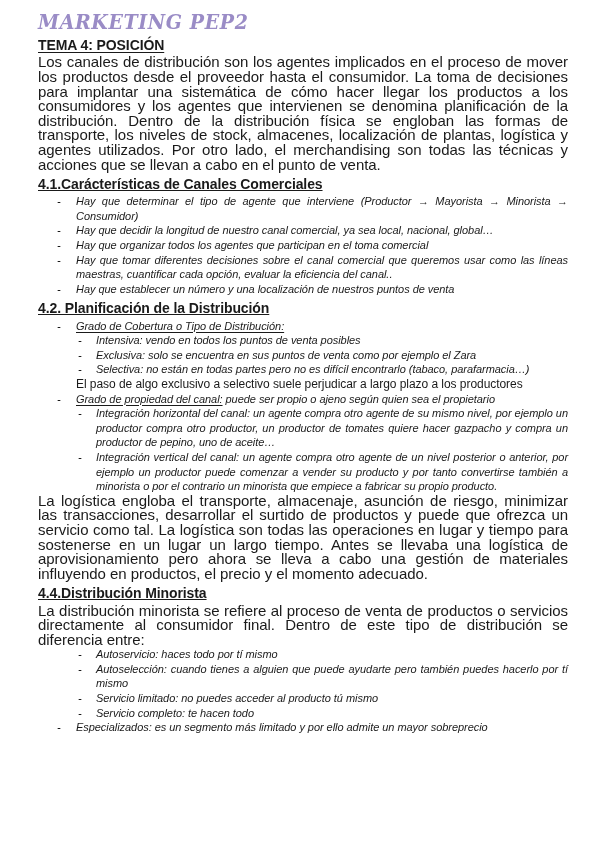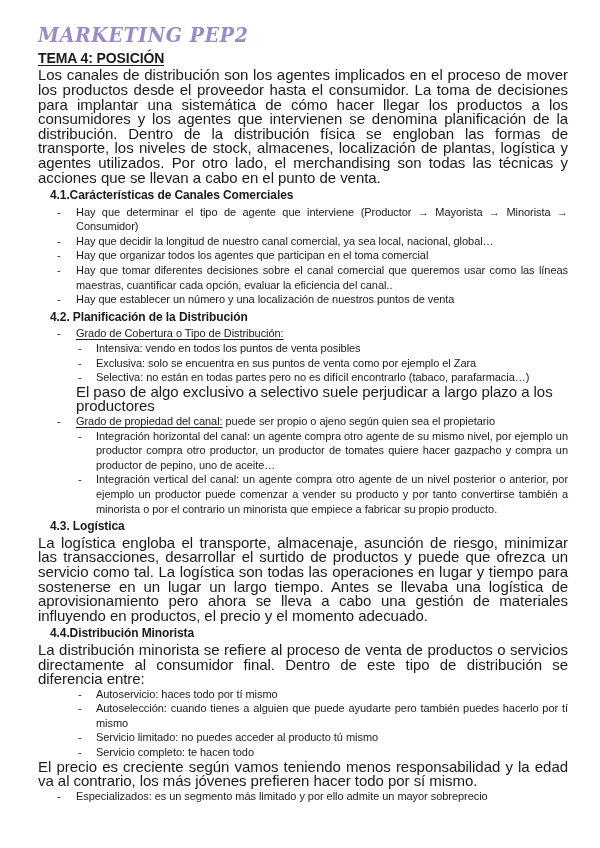--- a/index.html
+++ b/index.html
@@ -14,21 +14,21 @@
     font-family: "Liberation Sans", sans-serif;
     color: #1a1a1a;
     overflow: hidden;
   }
   .page {
     position: relative;
     width: 600px;
     height: 848px;
     background: #ffffff;
     box-sizing: border-box;
-    padding: 24px 32px 0 38px;
+    padding: 11px 32px 0 38px;
   }
   .doc-title {
     font-family: "DejaVu Serif", "Liberation Serif", serif;
     font-style: italic;
     font-weight: 700;
     font-size: 19px;
     letter-spacing: 0.6px;
     color: #9a8cc6;
     line-height: 1.15;
     margin: 0 0 4px 0;
@@ -40,26 +40,27 @@
     font-size: 14px;
     font-weight: 700;
     margin: 0 0 1px 0;
     padding: 0;
     line-height: 1.25;
     text-decoration: underline;
     text-underline-offset: 1.5px;
     letter-spacing: -0.1px;
   }
   h2.subsection-title {
-    font-size: 12px;
+    font-size: 14px;
     font-weight: 700;
-    margin: 3px 0 1px 12px;
+    margin: 3px 0 1px 0;
     padding: 0;
     line-height: 1.3;
     letter-spacing: -0.1px;
+    text-decoration: underline;
   }
   p.body-text {
     font-size: 15px;
     line-height: 14.6px;
     margin: 0;
     padding: 0;
     text-align: justify;
     letter-spacing: -0.05px;
   }
   ul.bullets {
@@ -68,35 +69,36 @@
     padding: 0;
   }
   ul.bullets > li {
     position: relative;
     font-size: 11px;
     line-height: 14.6px;
     text-align: justify;
     letter-spacing: -0.05px;
     padding-left: 38px;
     margin: 0;
+    font-style: italic;
   }
   ul.bullets > li::before {
     content: "-";
     position: absolute;
     left: 19px;
     top: 0;
   }
   ul.bullets.level2 > li {
     padding-left: 58px;
   }
   ul.bullets.level2 > li::before {
     left: 40px;
   }
   .plain-line {
-    font-size: 15px;
+    font-size: 12px;
     line-height: 14.6px;
     padding-left: 38px;
     text-align: left;
     letter-spacing: -0.05px;
   }
   .u {
     text-decoration: underline;
     text-underline-offset: 1.5px;
   }
 </style>
@@ -133,30 +135,28 @@
   </ul>
   <div class="plain-line">El paso de algo exclusivo a selectivo suele perjudicar a largo plazo a los productores</div>
   <ul class="bullets">
     <li><span class="u">Grado de propiedad del canal:</span><span> puede ser propio o ajeno según quien sea el propietario</span></li>
   </ul>
   <ul class="bullets level2">
     <li>Integración horizontal del canal: un agente compra otro agente de su mismo nivel, por ejemplo un productor compra otro productor, un productor de tomates quiere hacer gazpacho y compra un productor de pepino, uno de aceite…</li>
     <li>Integración vertical del canal: un agente compra otro agente de un nivel posterior o anterior, por ejemplo un productor puede comenzar a vender su producto y por tanto convertirse también a minorista o por el contrario un minorista que empiece a fabricar su propio producto.</li>
   </ul>
 
-  <h2 class="subsection-title">4.3. Logística</h2>
   <p class="body-text">La logística engloba el transporte, almacenaje, asunción de riesgo, minimizar las transacciones, desarrollar el surtido de productos y puede que ofrezca un servicio como tal. La logística son todas las operaciones en lugar y tiempo para sostenerse en un lugar un largo tiempo. Antes se llevaba una logística de aprovisionamiento pero ahora se lleva a cabo una gestión de materiales influyendo en productos, el precio y el momento adecuado.</p>
 
   <h2 class="subsection-title">4.4.Distribución Minorista</h2>
   <p class="body-text">La distribución minorista se refiere al proceso de venta de productos o servicios directamente al consumidor final. Dentro de este tipo de distribución se diferencia entre:</p>
   <ul class="bullets level2">
     <li>Autoservicio: haces todo por tí mismo</li>
     <li>Autoselección: cuando tienes a alguien que puede ayudarte pero también puedes hacerlo por tí mismo</li>
     <li>Servicio limitado: no puedes acceder al producto tú mismo</li>
     <li>Servicio completo: te hacen todo</li>
   </ul>
-  <p class="body-text">El precio es creciente según vamos teniendo menos responsabilidad y la edad va al contrario, los más jóvenes prefieren hacer todo por sí mismo.</p>
 
   <ul class="bullets">
     <li>Especializados: es un segmento más limitado y por ello admite un mayor sobreprecio</li>
   </ul>
 
 </div>
 
 </body></html>

